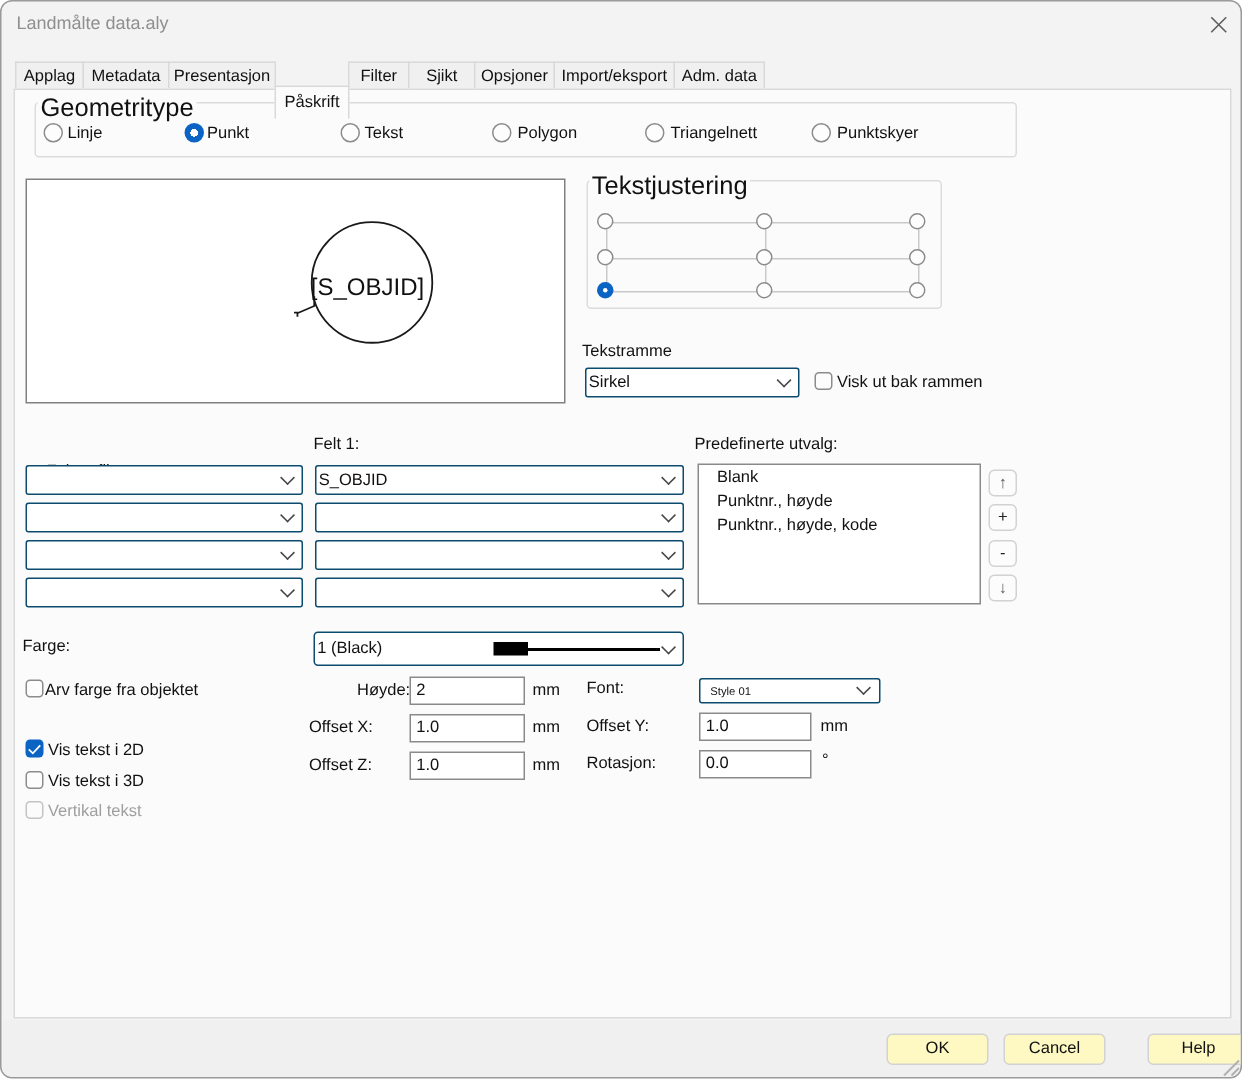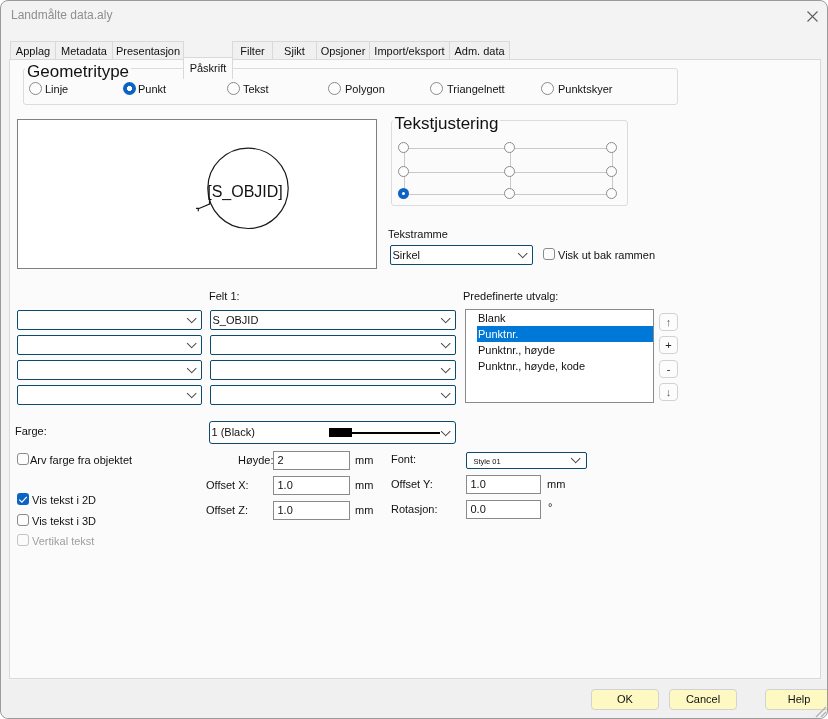--- a/index.html
+++ b/index.html
@@ -170,21 +170,20 @@
     </div>
   <div class="combo" style="left:209px; top:359px; width:246px;">
       <span class="chev"></span>
     </div>
   <div class="combo" style="left:209px; top:384px; width:246px;">
       <span class="chev"></span>
     </div>
 
   <div id="list">
     <div class="item">Blank</div>
-    <div class="item sel">Punktnr.</div>
     <div class="item">Punktnr., høyde</div>
     <div class="item">Punktnr., høyde, kode</div>
   </div>
   <div class="sbtn" style="top:312px;">↑</div>
   <div class="sbtn" style="top:335px; color:#222;">+</div>
   <div class="sbtn" style="top:359px; color:#222;">-</div>
   <div class="sbtn" style="top:382px;">↓</div>
 
   <div class="t" style="left:14px; top:424px;">Farge:</div>
   <div class="combo" style="left:208px; top:420px; width:247px; height:23px; line-height:21px; border-radius:3px;">1 (Black)

